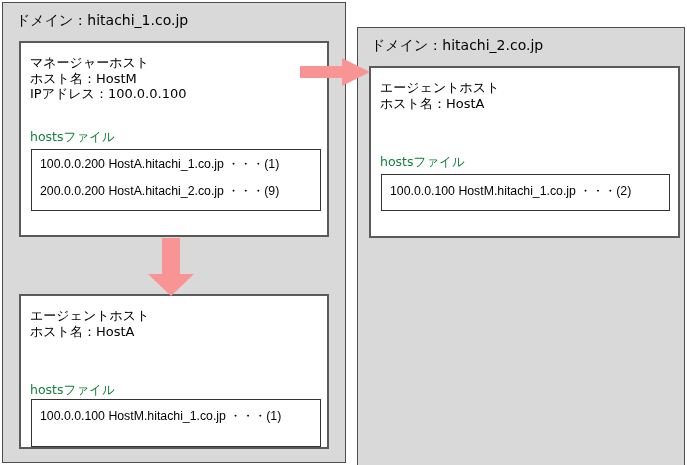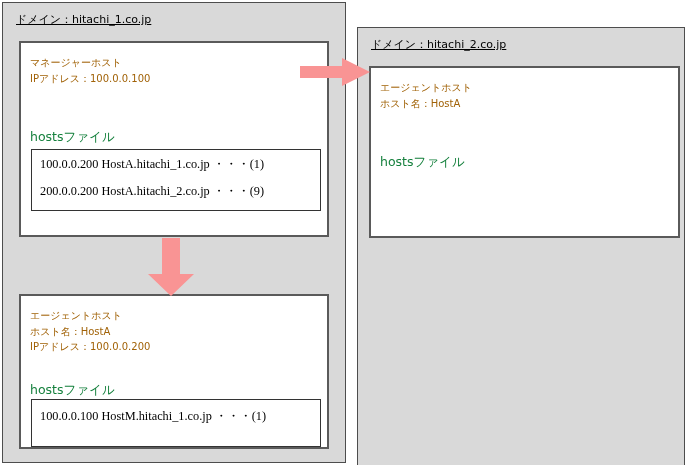--- a/index.html
+++ b/index.html
@@ -20,46 +20,45 @@
     background:#d9d9d9;
     border:1px solid #4d4d4d;
     box-sizing:border-box;
   }
   #panel-left {left:2px;  top:2px;  width:344px; height:461px;}
   #panel-right{left:357px;top:2px;  width:328px; height:461px;margin-top:25px;}
 
   .domain-label{
     position:absolute;
     left:13px;top:9px;
-    font-size:11px;
+    font-size:14px;
     line-height:16px;
     color:#000;
     white-space:nowrap;
     letter-spacing:0px;
-    text-decoration:underline;
   }
 
   
   .host-box{
     position:absolute;
     background:#ffffff;
     border:2px solid #5a5a5a;
     box-sizing:border-box;
   }
   #box-manager {left:16px; top:38px;  width:310px; height:196px;}
   #box-agent-l {left:16px; top:291px; width:310px; height:155px;}
   #box-agent-r {left:11px; top:38px;  width:311px; height:172px;}
 
   .host-lines{
     position:absolute;
     left:9px;
     top:12px;
-    font-size:10px;
+    font-size:13px;
     line-height:15.6px;
-    color:#a16207;
+    color:#000000;
     white-space:nowrap;
   }
   .host-lines div{white-space:nowrap;}
 
   .hosts-title{
     position:absolute;
     left:9px;
     font-size:12.5px;
     line-height:15px;
     color:#15803d;
@@ -71,21 +70,21 @@
     position:absolute;
     background:#ffffff;
     border:1.5px solid #333333;
     box-sizing:border-box;
   }
   .hosts-entry{
     font-size:12.3px;
     line-height:15px;
     color:#000;
     white-space:nowrap;
-    font-family:Liberation Serif, serif;
+    font-family:Liberation Sans, sans-serif;
   }
 
   
   #hosts-manager{left:10px; top:106px; width:290px; height:62px;}
   #hosts-manager .hosts-entry{position:absolute;left:8px;}
   #hosts-manager .e0{top:7px;}
   #hosts-manager .e1{top:34px;}
 
   
   #hosts-agent-l{left:10px; top:103px; width:290px; height:48px;}
@@ -105,36 +104,36 @@
 
 <div id="canvas">
 
   <div class="domain-panel" id="panel-left">
 
     <div class="domain-label">ドメイン：hitachi_1.co.jp</div>
 
     <div class="host-box" id="box-manager">
       <div class="host-lines">
         <div>マネージャーホスト</div>
+        <div>ホスト名：HostM</div>
         <div>IPアドレス：100.0.0.100</div>
       </div>
 
       <div class="hosts-title" style="top:86px;">hostsファイル</div>
 
       <div class="hosts-box" id="hosts-manager">
         <div class="hosts-entry e0">100.0.0.200 HostA.hitachi_1.co.jp ・・・(1)</div>
         <div class="hosts-entry e1">200.0.0.200 HostA.hitachi_2.co.jp ・・・(9)</div>
       </div>
     </div>
 
     <div class="host-box" id="box-agent-l">
       <div class="host-lines">
         <div>エージェントホスト</div>
         <div>ホスト名：HostA</div>
-        <div>IPアドレス：100.0.0.200</div>
       </div>
 
       <div class="hosts-title" style="top:86px;">hostsファイル</div>
 
       <div class="hosts-box" id="hosts-agent-l">
         <div class="hosts-entry">100.0.0.100 HostM.hitachi_1.co.jp ・・・(1)</div>
       </div>
     </div>
   </div>
 
@@ -143,20 +142,23 @@
     <div class="domain-label">ドメイン：hitachi_2.co.jp</div>
 
     <div class="host-box" id="box-agent-r">
       <div class="host-lines">
         <div>エージェントホスト</div>
         <div>ホスト名：HostA</div>
       </div>
 
       <div class="hosts-title" style="top:86px;">hostsファイル</div>
 
+      <div class="hosts-box" id="hosts-agent-r">
+        <div class="hosts-entry">100.0.0.100 HostM.hitachi_1.co.jp ・・・(2)</div>
+      </div>
     </div>
   </div>
 
   <svg class="arrow" id="arrow-right" viewBox="0 0 70 32">
     <polygon points="0,10 42,10 42,2 70,16 42,30 42,22 0,22" fill="#f99494"></polygon>
   </svg>
 
   <svg class="arrow" id="arrow-down" viewBox="0 0 50 58">
     <polygon points="16,0 34,0 34,36 48,36 25,58 2,36 16,36" fill="#f99494"></polygon>
   </svg>

